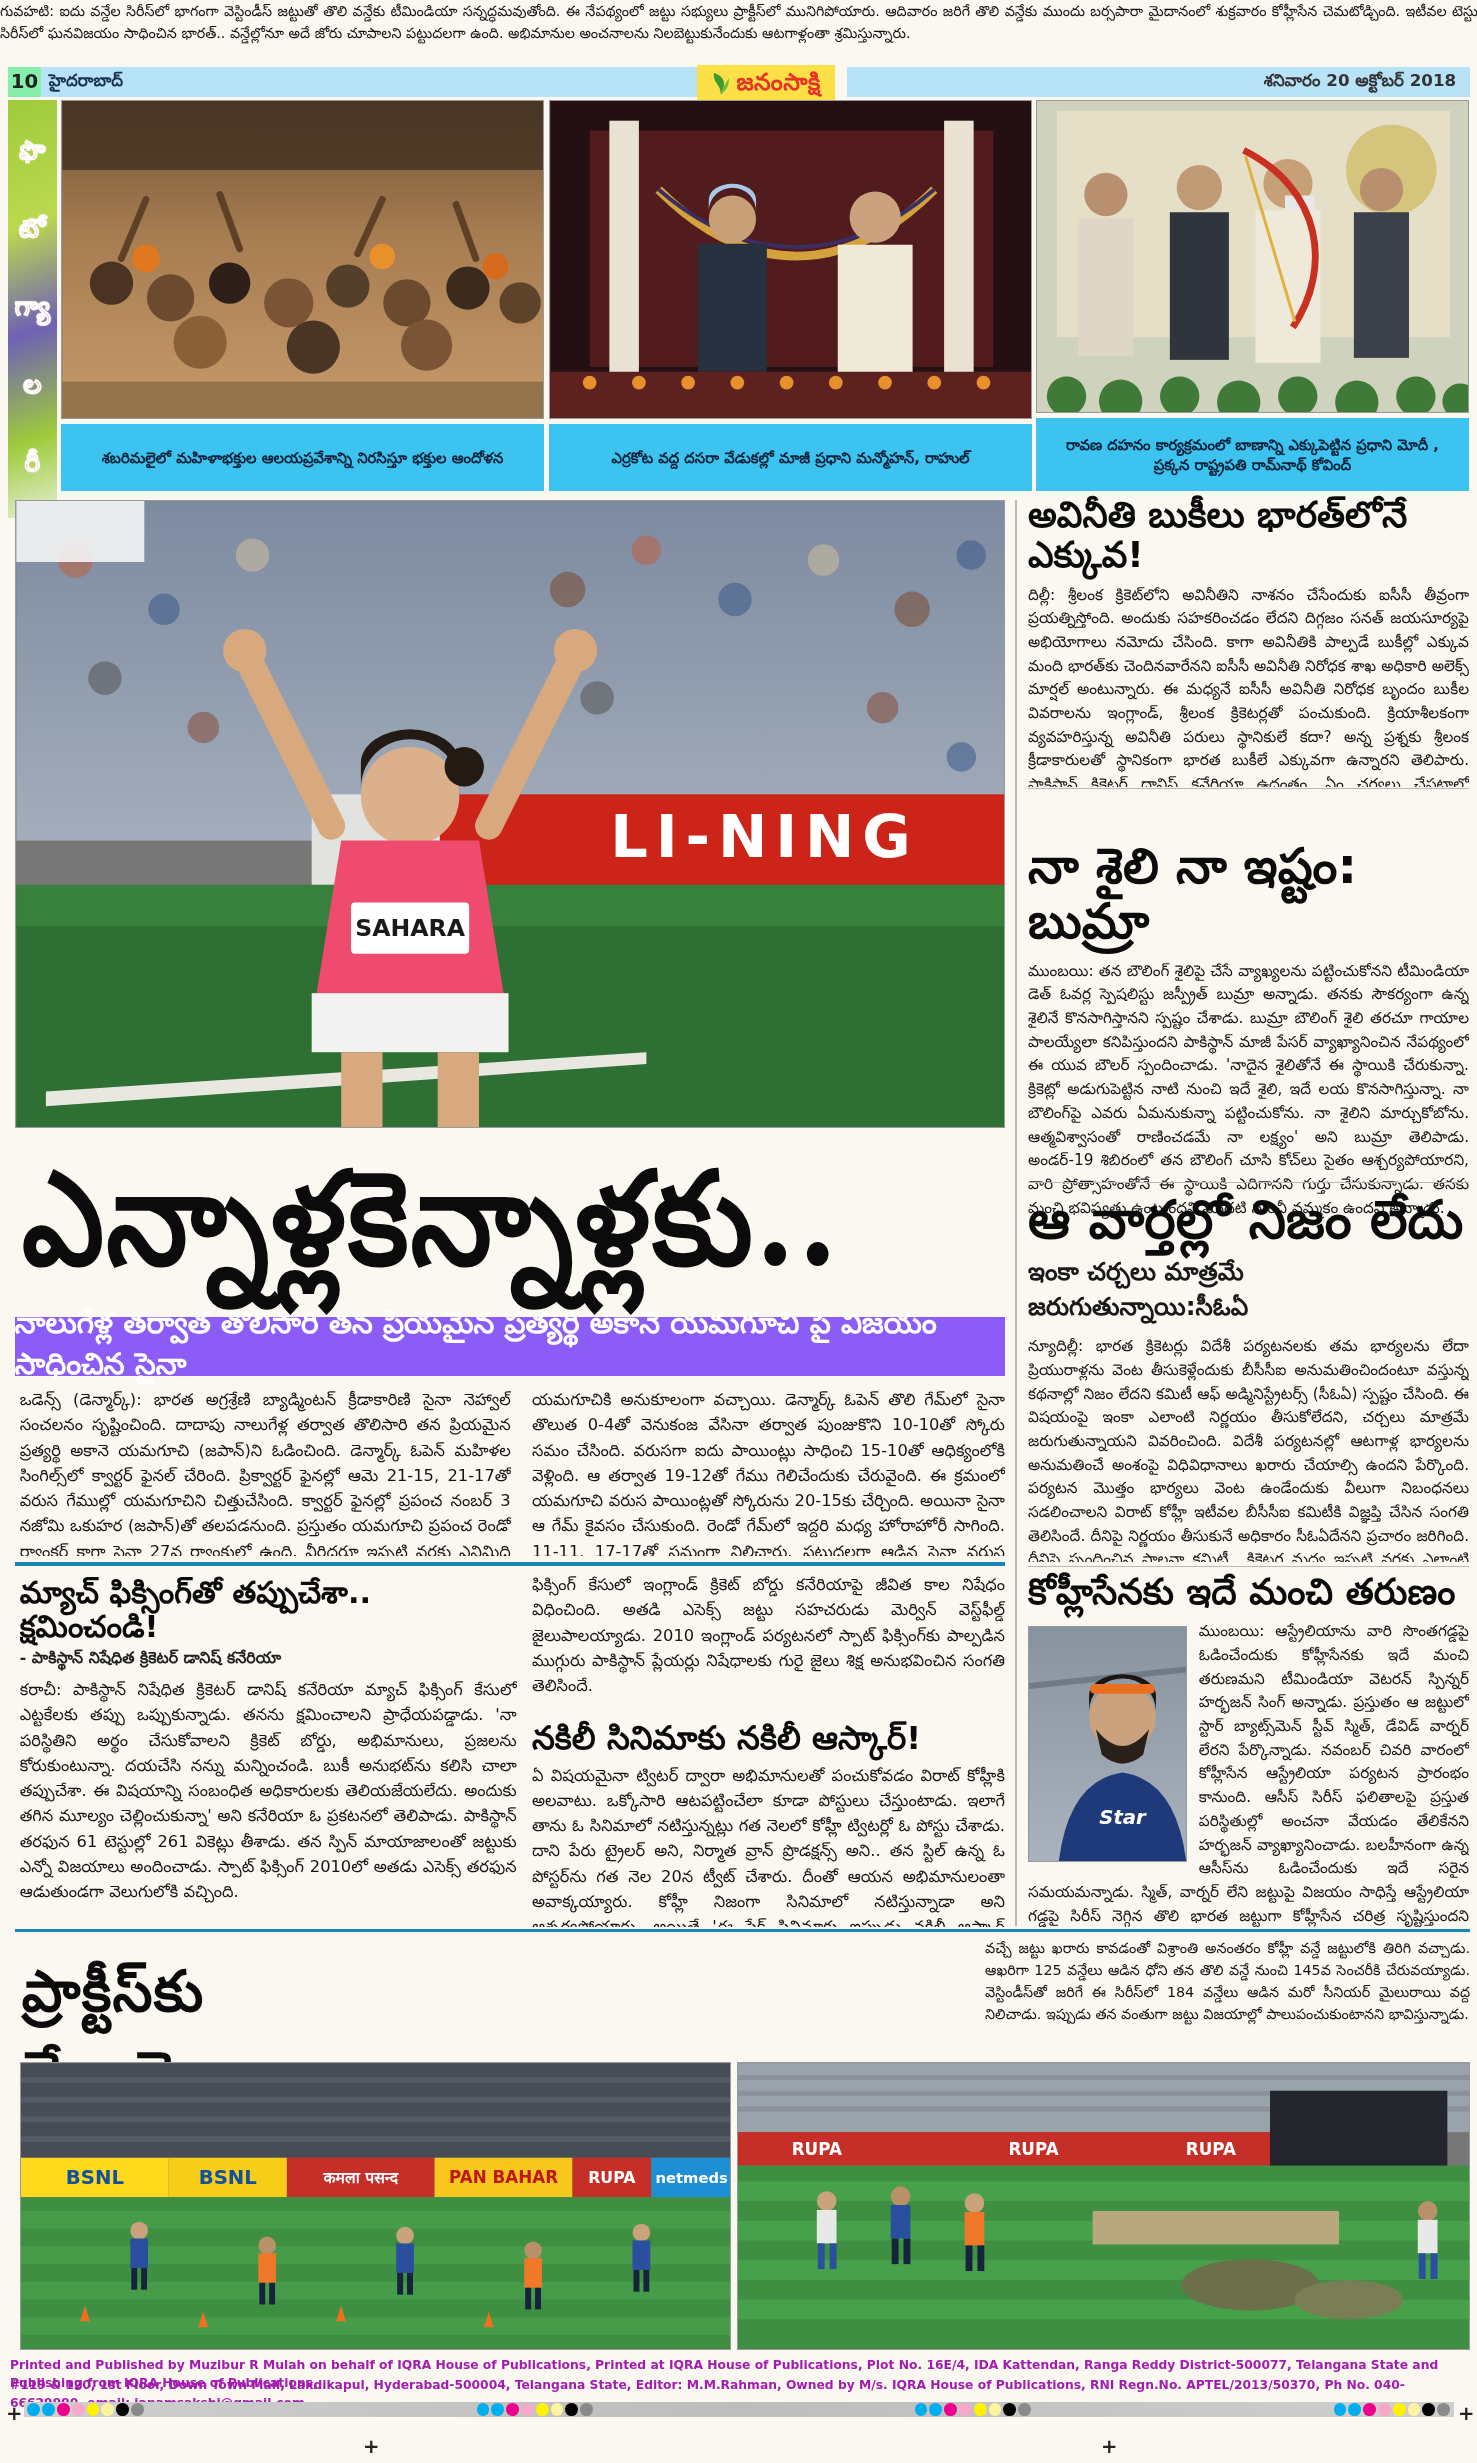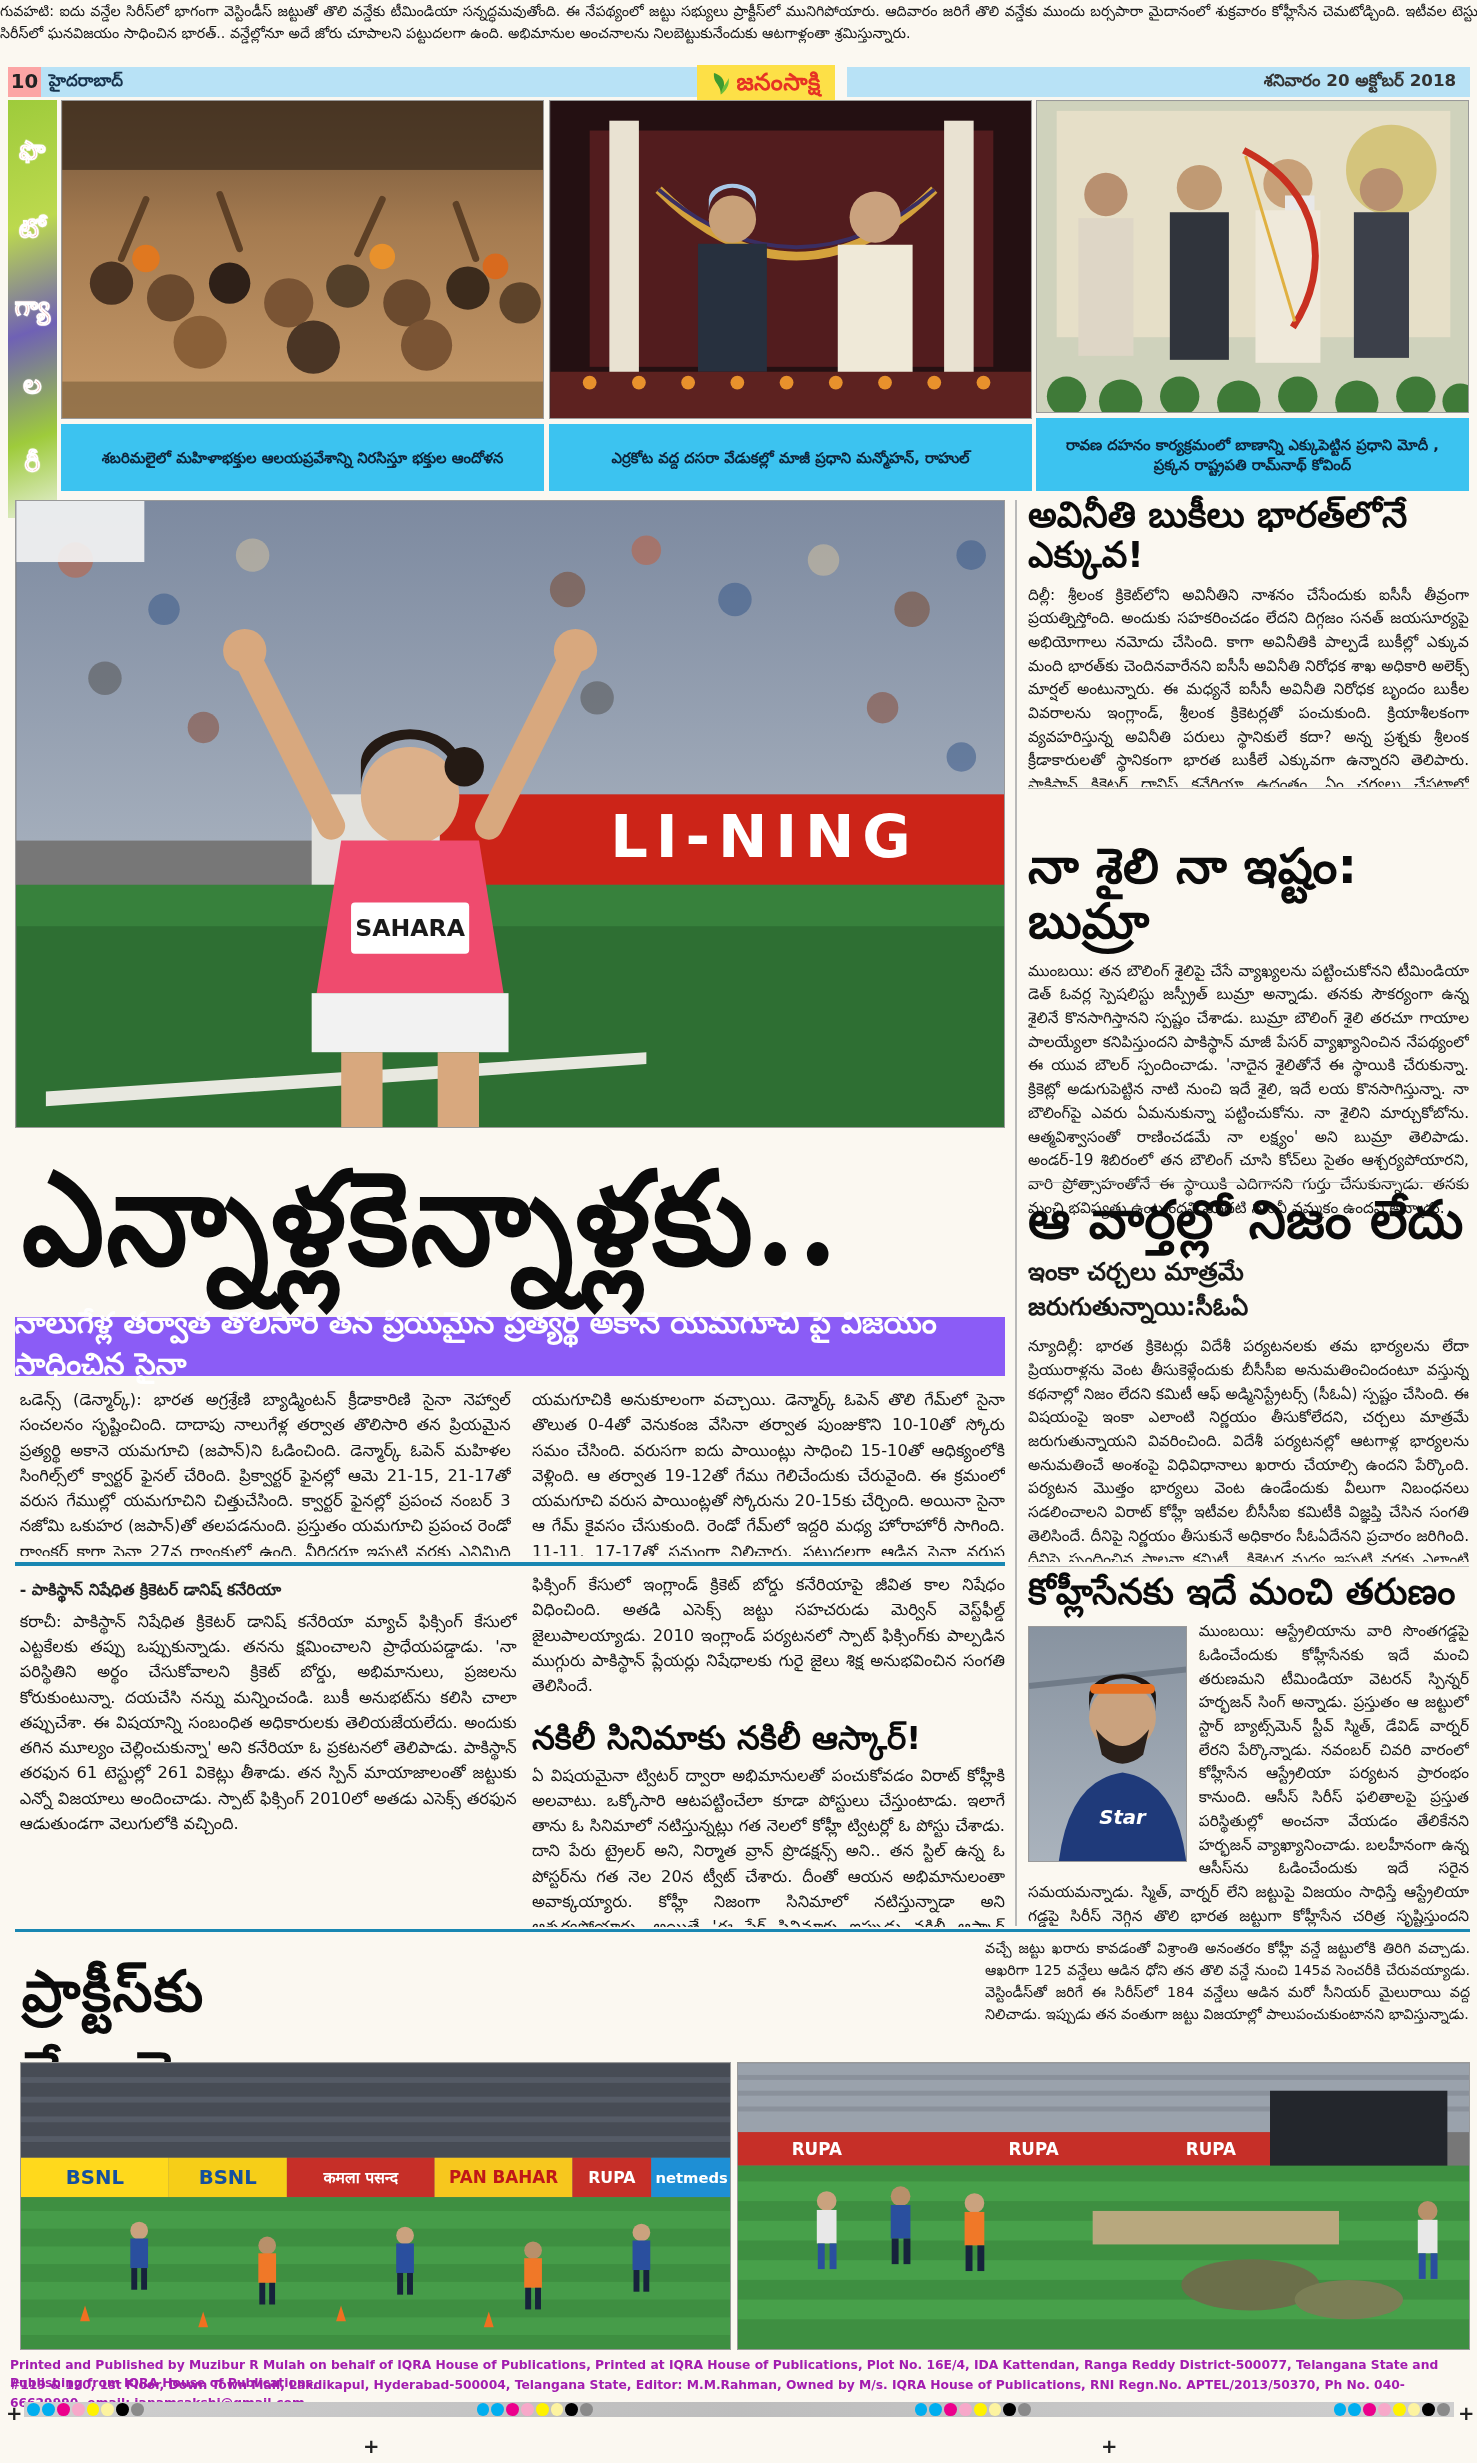--- a/index.html
+++ b/index.html
@@ -4,21 +4,21 @@
 <style>
   html,body{margin:0;padding:0;}
   body{
     width:1478px;height:2464px;position:relative;background:#fbf8f1;
     font-family:"DejaVu Sans","Liberation Sans",sans-serif;color:#111;
     overflow:hidden;
   }
   .abs{position:absolute;}
   
   .header-bar{background:#b8e2f6;height:29.6px;display:flex;align-items:center;}
-  .pagenum-box{background:#fca5a5;height:29.6px;min-width:33px;display:flex;align-items:center;justify-content:center;
+  .pagenum-box{background:#86efac;height:29.6px;min-width:33px;display:flex;align-items:center;justify-content:center;
     font-weight:bold;font-size:19.7px;color:#222;}
   .city{font-weight:bold;font-size:16.7px;color:#16324c;margin-left:7.9px;}
   .date{font-weight:bold;font-size:16.7px;color:#333;}
   .masthead-box{background:#fde047;height:39px;display:flex;align-items:center;justify-content:center;padding:0 13.8px;}
   .masthead-text{color:#e63324;font-weight:bold;font-size:23.6px;letter-spacing:0.5px;}
   
   .gallery-strip{background:linear-gradient(160deg,#9ecb3b 0%,#bcd94e 30%,#6f61b5 55%,#9ecb3b 80%,#e7f0d8 100%);
     display:flex;flex-direction:column;align-items:center;justify-content:space-around;padding:13.8px 0;}
   .gallery-letter{color:#e6301f;font-weight:bold;font-size:25.6px;-webkit-text-stroke:1px #fff;text-shadow:0 0 2px #fff;}
   .photo-frame{border:1px solid #999;box-sizing:border-box;overflow:hidden;background:#777;}
@@ -226,20 +226,21 @@
 
 <div class="abs main-headline" style="left:21.7px;top:1151px;width:985px;height:177px;">ఎన్నాళ్లకెన్నాళ్లకు..</div>
 <div class="abs subhead-bar" style="left:14.8px;top:1317px;width:990px;height:59px;">నాలుగేళ్ల తర్వాత తొలిసారి తన ప్రియమైన ప్రత్యర్థి అకానె యమగూచి పై విజయం సాధించిన సైనా</div>
 
 <div class="abs body-text" style="left:19.7px;top:1387px;width:491px;height:169px;overflow:hidden;">ఒడెన్స్ (డెన్మార్క్): భారత అగ్రశ్రేణి బ్యాడ్మింటన్ క్రీడాకారిణి సైనా నెహ్వాల్ సంచలనం సృష్టించింది. దాదాపు నాలుగేళ్ల తర్వాత తొలిసారి తన ప్రియమైన ప్రత్యర్థి అకానె యమగూచి (జపాన్)ని ఓడించింది. డెన్మార్క్ ఓపెన్ మహిళల సింగిల్స్‌లో క్వార్టర్ ఫైనల్ చేరింది. ప్రిక్వార్టర్ ఫైనల్లో ఆమె 21-15, 21-17తో వరుస గేముల్లో యమగూచిని చిత్తుచేసింది. క్వార్టర్ ఫైనల్లో ప్రపంచ నంబర్ 3 నజోమి ఒకుహర (జపాన్)తో తలపడనుంది. ప్రస్తుతం యమగూచి ప్రపంచ రెండో ర్యాంకర్ కాగా సైనా 27వ ర్యాంకులో ఉంది. వీరిద్దరూ ఇప్పటి వరకు ఎనిమిది సార్లు తలపడగా ఆరు సార్లు యమగూచిదే విజయం. 2014లో చైనా ఓపెన్‌లో తొలిసారి యమగూచిని ఓడించిన సైనా మరో గెలుపు కోసం నాలుగేళ్లు ఎదురుచూసింది. ఈ ఏడాది మేలో ఉబెర్ కప్, జూన్‌లో మలేసియా ఓపెన్‌లో ఫలితాలు</div>
 <div class="abs body-text" style="left:532px;top:1387px;width:473px;height:169px;overflow:hidden;">యమగూచికి అనుకూలంగా వచ్చాయి. డెన్మార్క్ ఓపెన్ తొలి గేమ్‌లో సైనా తొలుత 0-4తో వెనుకంజ వేసినా తర్వాత పుంజుకొని 10-10తో స్కోరు సమం చేసింది. వరుసగా ఐదు పాయింట్లు సాధించి 15-10తో ఆధిక్యంలోకి వెళ్లింది. ఆ తర్వాత 19-12తో గేము గెలిచేందుకు చేరువైంది. ఈ క్రమంలో యమగూచి వరుస పాయింట్లతో స్కోరును 20-15కు చేర్చింది. అయినా సైనా ఆ గేమ్ కైవసం చేసుకుంది. రెండో గేమ్‌లో ఇద్దరి మధ్య హోరాహోరీ సాగింది. 11-11, 17-17తో సమంగా నిలిచారు. పట్టుదలగా ఆడిన సైనా వరుస పాయింట్లు సాధించి గేమ్‌తో పాటు మ్యాచ్ కైవసం చేసుకుంది.</div>
 
 <div class="abs rule-teal" style="left:14.8px;top:1562px;width:990px;height:3.9px;"></div>
 
 <div class="abs" style="left:19.7px;top:1576px;width:497px;height:350px;overflow:hidden;">
+  <div class="art-headline" style="font-size:30.5px;">మ్యాచ్ ఫిక్సింగ్‌తో తప్పుచేశా.. క్షమించండి!</div>
   <div class="byline">- పాకిస్థాన్ నిషేధిత క్రికెటర్ డానిష్ కనేరియా</div>
   <div class="body-text">కరాచీ: పాకిస్థాన్ నిషేధిత క్రికెటర్ డానిష్ కనేరియా మ్యాచ్ ఫిక్సింగ్ కేసులో ఎట్టకేలకు తప్పు ఒప్పుకున్నాడు. తనను క్షమించాలని ప్రాధేయపడ్డాడు. 'నా పరిస్థితిని అర్థం చేసుకోవాలని క్రికెట్ బోర్డు, అభిమానులు, ప్రజలను కోరుకుంటున్నా. దయచేసి నన్ను మన్నించండి. బుకీ అనుభట్‌ను కలిసి చాలా తప్పుచేశా. ఈ విషయాన్ని సంబంధిత అధికారులకు తెలియజేయలేదు. అందుకు తగిన మూల్యం చెల్లించుకున్నా' అని కనేరియా ఓ ప్రకటనలో తెలిపాడు. పాకిస్థాన్ తరఫున 61 టెస్టుల్లో 261 వికెట్లు తీశాడు. తన స్పిన్ మాయాజాలంతో జట్టుకు ఎన్నో విజయాలు అందించాడు. స్పాట్ ఫిక్సింగ్ 2010లో అతడు ఎసెక్స్ తరఫున ఆడుతుండగా వెలుగులోకి వచ్చింది.</div>
 </div>
 
 <div class="abs" style="left:532px;top:1572px;width:473px;height:355px;overflow:hidden;">
   <div class="body-text" style="margin-bottom:22px;">ఫిక్సింగ్ కేసులో ఇంగ్లాండ్ క్రికెట్ బోర్డు కనేరియాపై జీవిత కాల నిషేధం విధించింది. అతడి ఎసెక్స్ జట్టు సహచరుడు మెర్విన్ వెస్ట్‌ఫీల్డ్ జైలుపాలయ్యాడు. 2010 ఇంగ్లాండ్ పర్యటనలో స్పాట్ ఫిక్సింగ్‌కు పాల్పడిన ముగ్గురు పాకిస్థాన్ ప్లేయర్లు నిషేధాలకు గురై జైలు శిక్ష అనుభవించిన సంగతి తెలిసిందే.</div>
   <div class="art-headline" style="font-size:32.5px;margin-bottom:5.9px;">నకిలీ సినిమాకు నకిలీ ఆస్కార్!</div>
   <div class="body-text">ఏ విషయమైనా ట్విటర్ ద్వారా అభిమానులతో పంచుకోవడం విరాట్ కోహ్లీకి అలవాటు. ఒక్కోసారి ఆటపట్టించేలా కూడా పోస్టులు చేస్తుంటాడు. ఇలాగే తాను ఓ సినిమాలో నటిస్తున్నట్లు గత నెలలో కోహ్లీ ట్విటర్లో ఓ పోస్టు చేశాడు. దాని పేరు ట్రైలర్ అని, నిర్మాత వ్రాన్ ప్రొడక్షన్స్ అని.. తన స్టిల్ ఉన్న ఓ పోస్టర్‌ను గత నెల 20న ట్వీట్ చేశారు. దీంతో ఆయన అభిమానులంతా అవాక్కయ్యారు. కోహ్లీ నిజంగా సినిమాలో నటిస్తున్నాడా అని ఆశ్చర్యపోయారు. అయితే 'ఈ ఫేక్ సినిమాకు ఇప్పుడు నకిలీ ఆస్కార్ వచ్చింది' అంటూ ఆటపట్టిస్తూ ఓ వీడియోను ట్విటర్లో పోస్ట్ చేశాడు. 'నేను నటించని ట్రైలర్' పోస్ట్ చేశాడు. ఆయన తన సిరీస్‌కి విజువల్స్ జోడించి, వైట్ వాషింగ్‌తో బిగ్ మ్యాచ్ పేరిట 22 సెకన్ల వీడియోను విడుదల చేశాడు.</div>
 </div>
 

